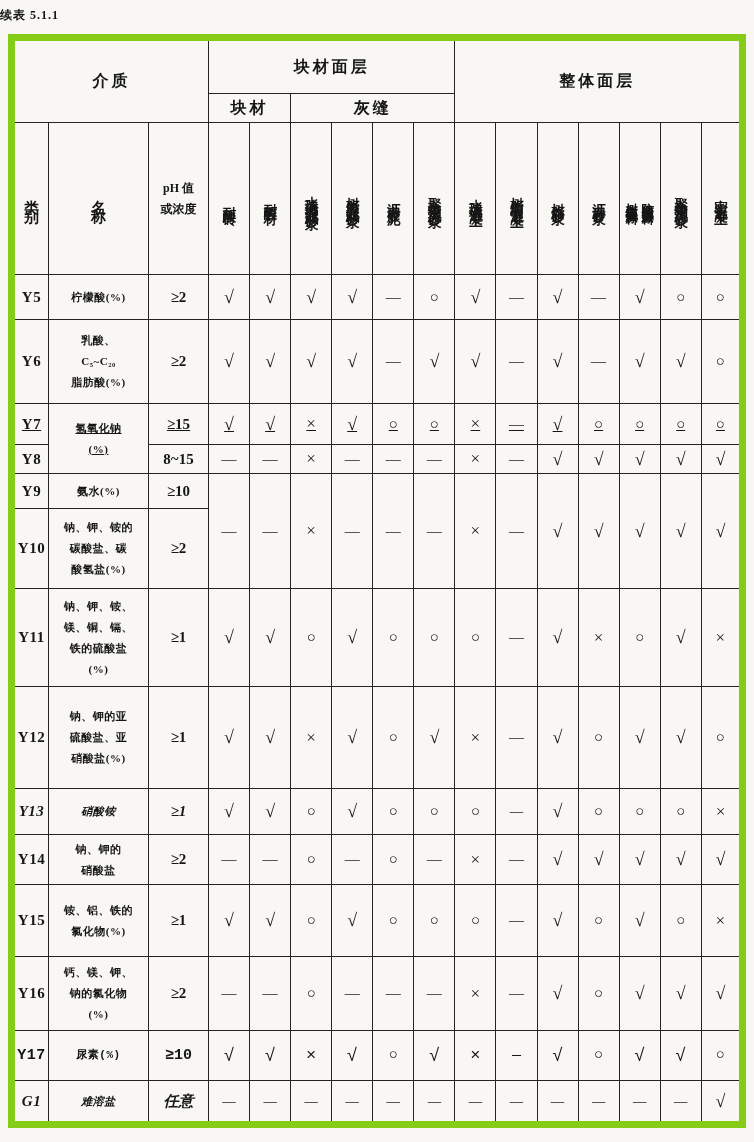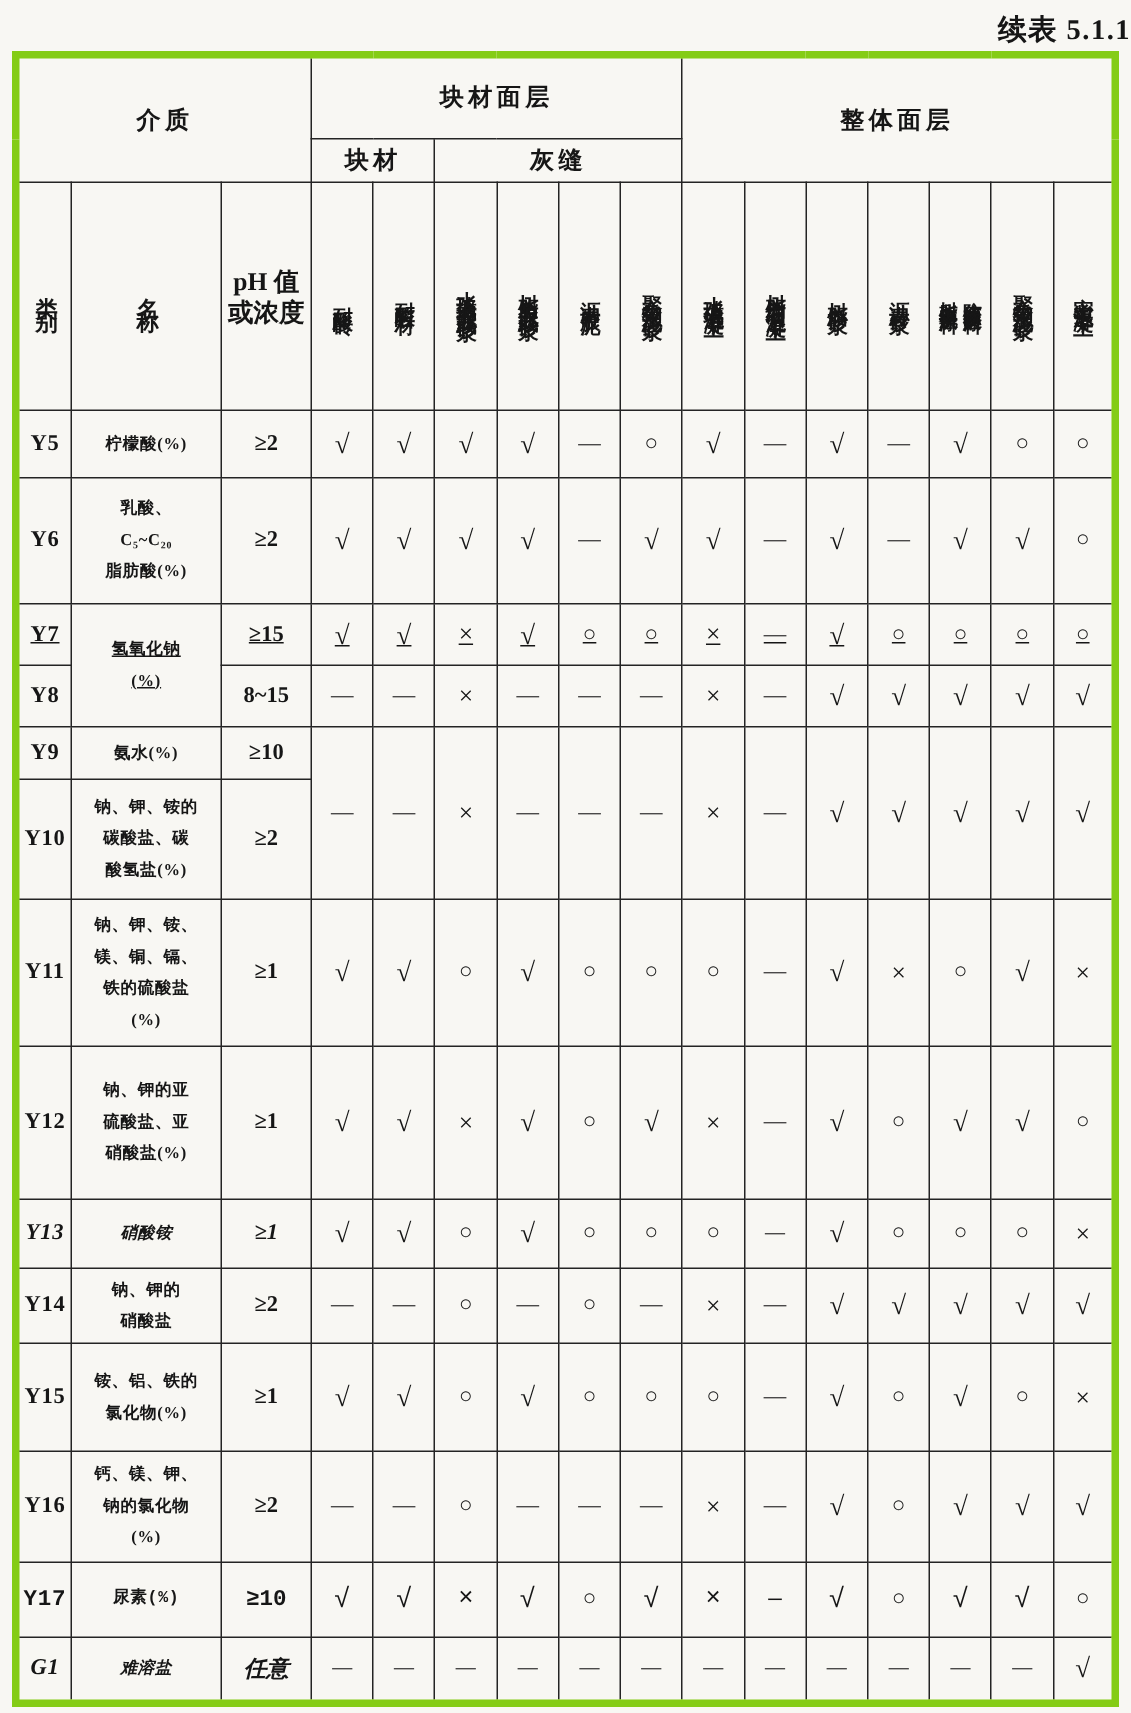--- a/index.html
+++ b/index.html
@@ -3,33 +3,33 @@
 <meta charset="utf-8">
 <style>
   html, body {
     margin: 0; padding: 0;
     width: 754px; height: 1142px;
     background: #f8f7f3;
     color: #161616;
     font-family: "Liberation Serif", serif;
   }
   .page-title {
-    text-align: right;
-    font-weight: bold;
-    font-size: 19px;
+    text-align: left;
+    font-weight: bold;
+    font-size: 12px;
     letter-spacing: 1px;
     padding-top: 7px;
   }
   table.std {
     position: absolute;
     left: 8px; top: 34px;
     width: 738px;
     border-collapse: collapse;
     table-layout: fixed;
-    border: 5px solid #84cc16;
+    border: 7px solid #84cc16;
   }
   table.std th, table.std td {
     border: 1.6px solid #242424;
     text-align: center;
     vertical-align: middle;
     padding: 0;
     overflow: hidden;
   }
   .hlabel {
     font-size: 16px;
@@ -48,21 +48,21 @@
     line-height: 20px;
     max-height: 146px;
   }
   .vtext.two-line {
     font-size: 12.5px;
     letter-spacing: 1.5px;
     line-height: 16px;
   }
   .vtext.wide { letter-spacing: 9px; font-size: 15px; }
   .ph-head {
-    font-size: 17px;
+    font-size: 12px;
     font-weight: bold;
     line-height: 21px;
   }
   .cat-cell {
     font-size: 15px;
     font-weight: bold;
     letter-spacing: 0.5px;
   }
   .name-cell {
     font-size: 11px;
@@ -179,21 +179,21 @@
         <td class="val-cell sym-circle">○</td>
         <td class="val-cell sym-circle">○</td>
         <td class="val-cell sym-cross">×</td>
         <td class="val-cell sym-dash">—</td>
         <td class="val-cell sym-check">√</td>
         <td class="val-cell sym-circle">○</td>
         <td class="val-cell sym-circle">○</td>
         <td class="val-cell sym-circle">○</td>
         <td class="val-cell sym-circle">○</td>
       </tr>
-      <tr style="height: 41px;">
+      <tr style="height: 29px;">
         <td class="cat-cell">Y8</td>
         <td class="ph-cell">8~15</td>
         <td class="val-cell sym-dash">—</td>
         <td class="val-cell sym-dash">—</td>
         <td class="val-cell sym-cross">×</td>
         <td class="val-cell sym-dash">—</td>
         <td class="val-cell sym-dash">—</td>
         <td class="val-cell sym-dash">—</td>
         <td class="val-cell sym-cross">×</td>
         <td class="val-cell sym-dash">—</td>

